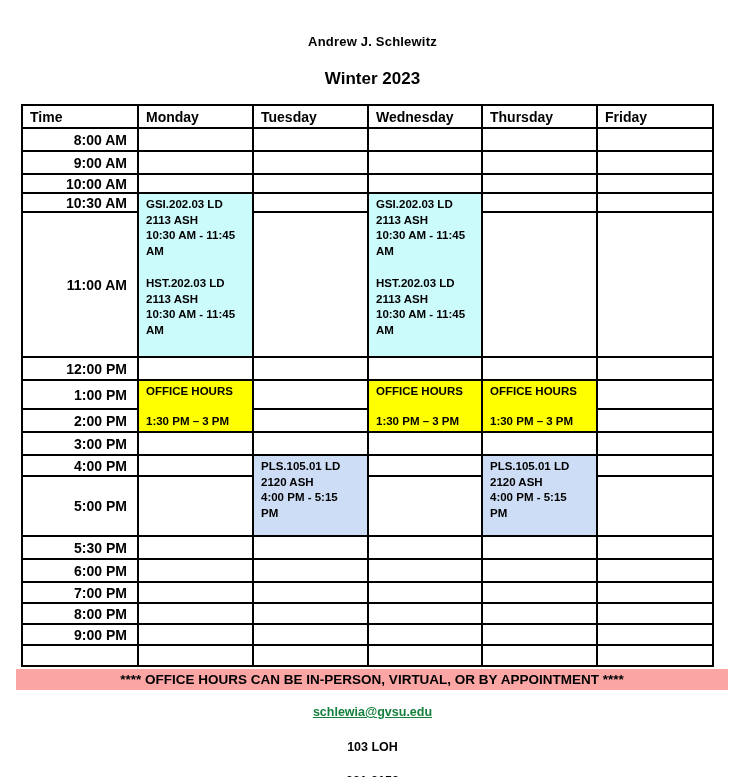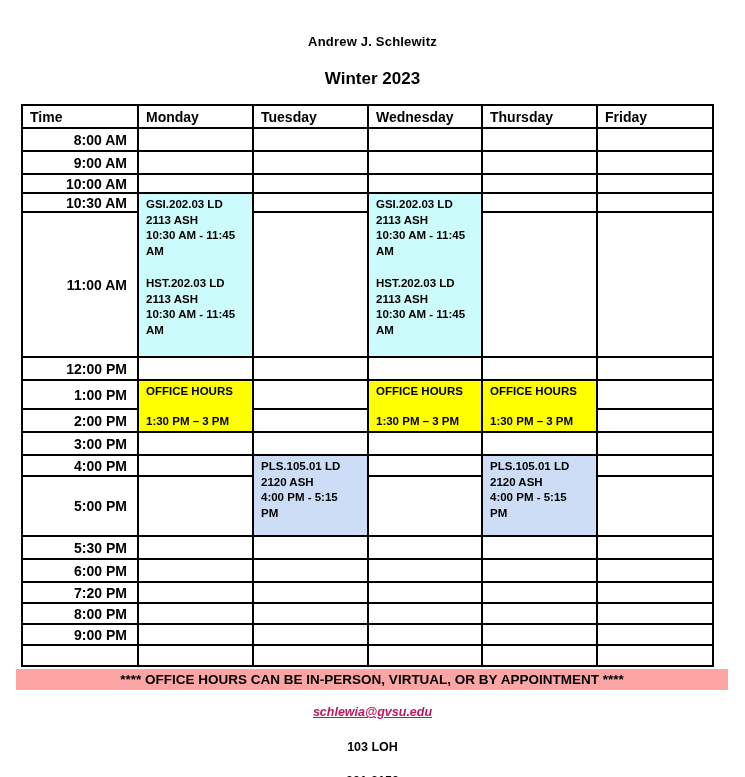--- a/index.html
+++ b/index.html
@@ -258,21 +258,21 @@
       <tr class="h20">
         <td class="t">6:00 PM</td>
         <td></td>
           <td></td>
         <td></td>
           <td></td>
         <td></td>
       </tr>
 
       <tr class="h21">
-        <td class="t">7:20 PM</td>
+        <td class="t">7:00 PM</td>
         <td></td>
           <td></td>
         <td></td>
           <td></td>
         <td></td>
       </tr>
 
       <tr class="h21">
         <td class="t">8:00 PM</td>
         <td></td>
@@ -298,19 +298,19 @@
         <td></td>
           <td></td>
         <td></td>
       </tr>
     </tbody>
   </table>
 
   <div class="banner" style="background-color: #fca5a5;">**** OFFICE HOURS CAN BE IN-PERSON, VIRTUAL, OR BY APPOINTMENT ****</div>
 
   <div class="email-row">
-    <a href="#" style="color: #be185d; font-style: italic;">schlewia@gvsu.edu</a>
+    <a href="#" style="color: #15803d;">schlewia@gvsu.edu</a>
   </div>
 
   <div class="loc">103 LOH</div>
   <div class="phone">331-8158</div>
 
 </div>
 
 </body></html>

